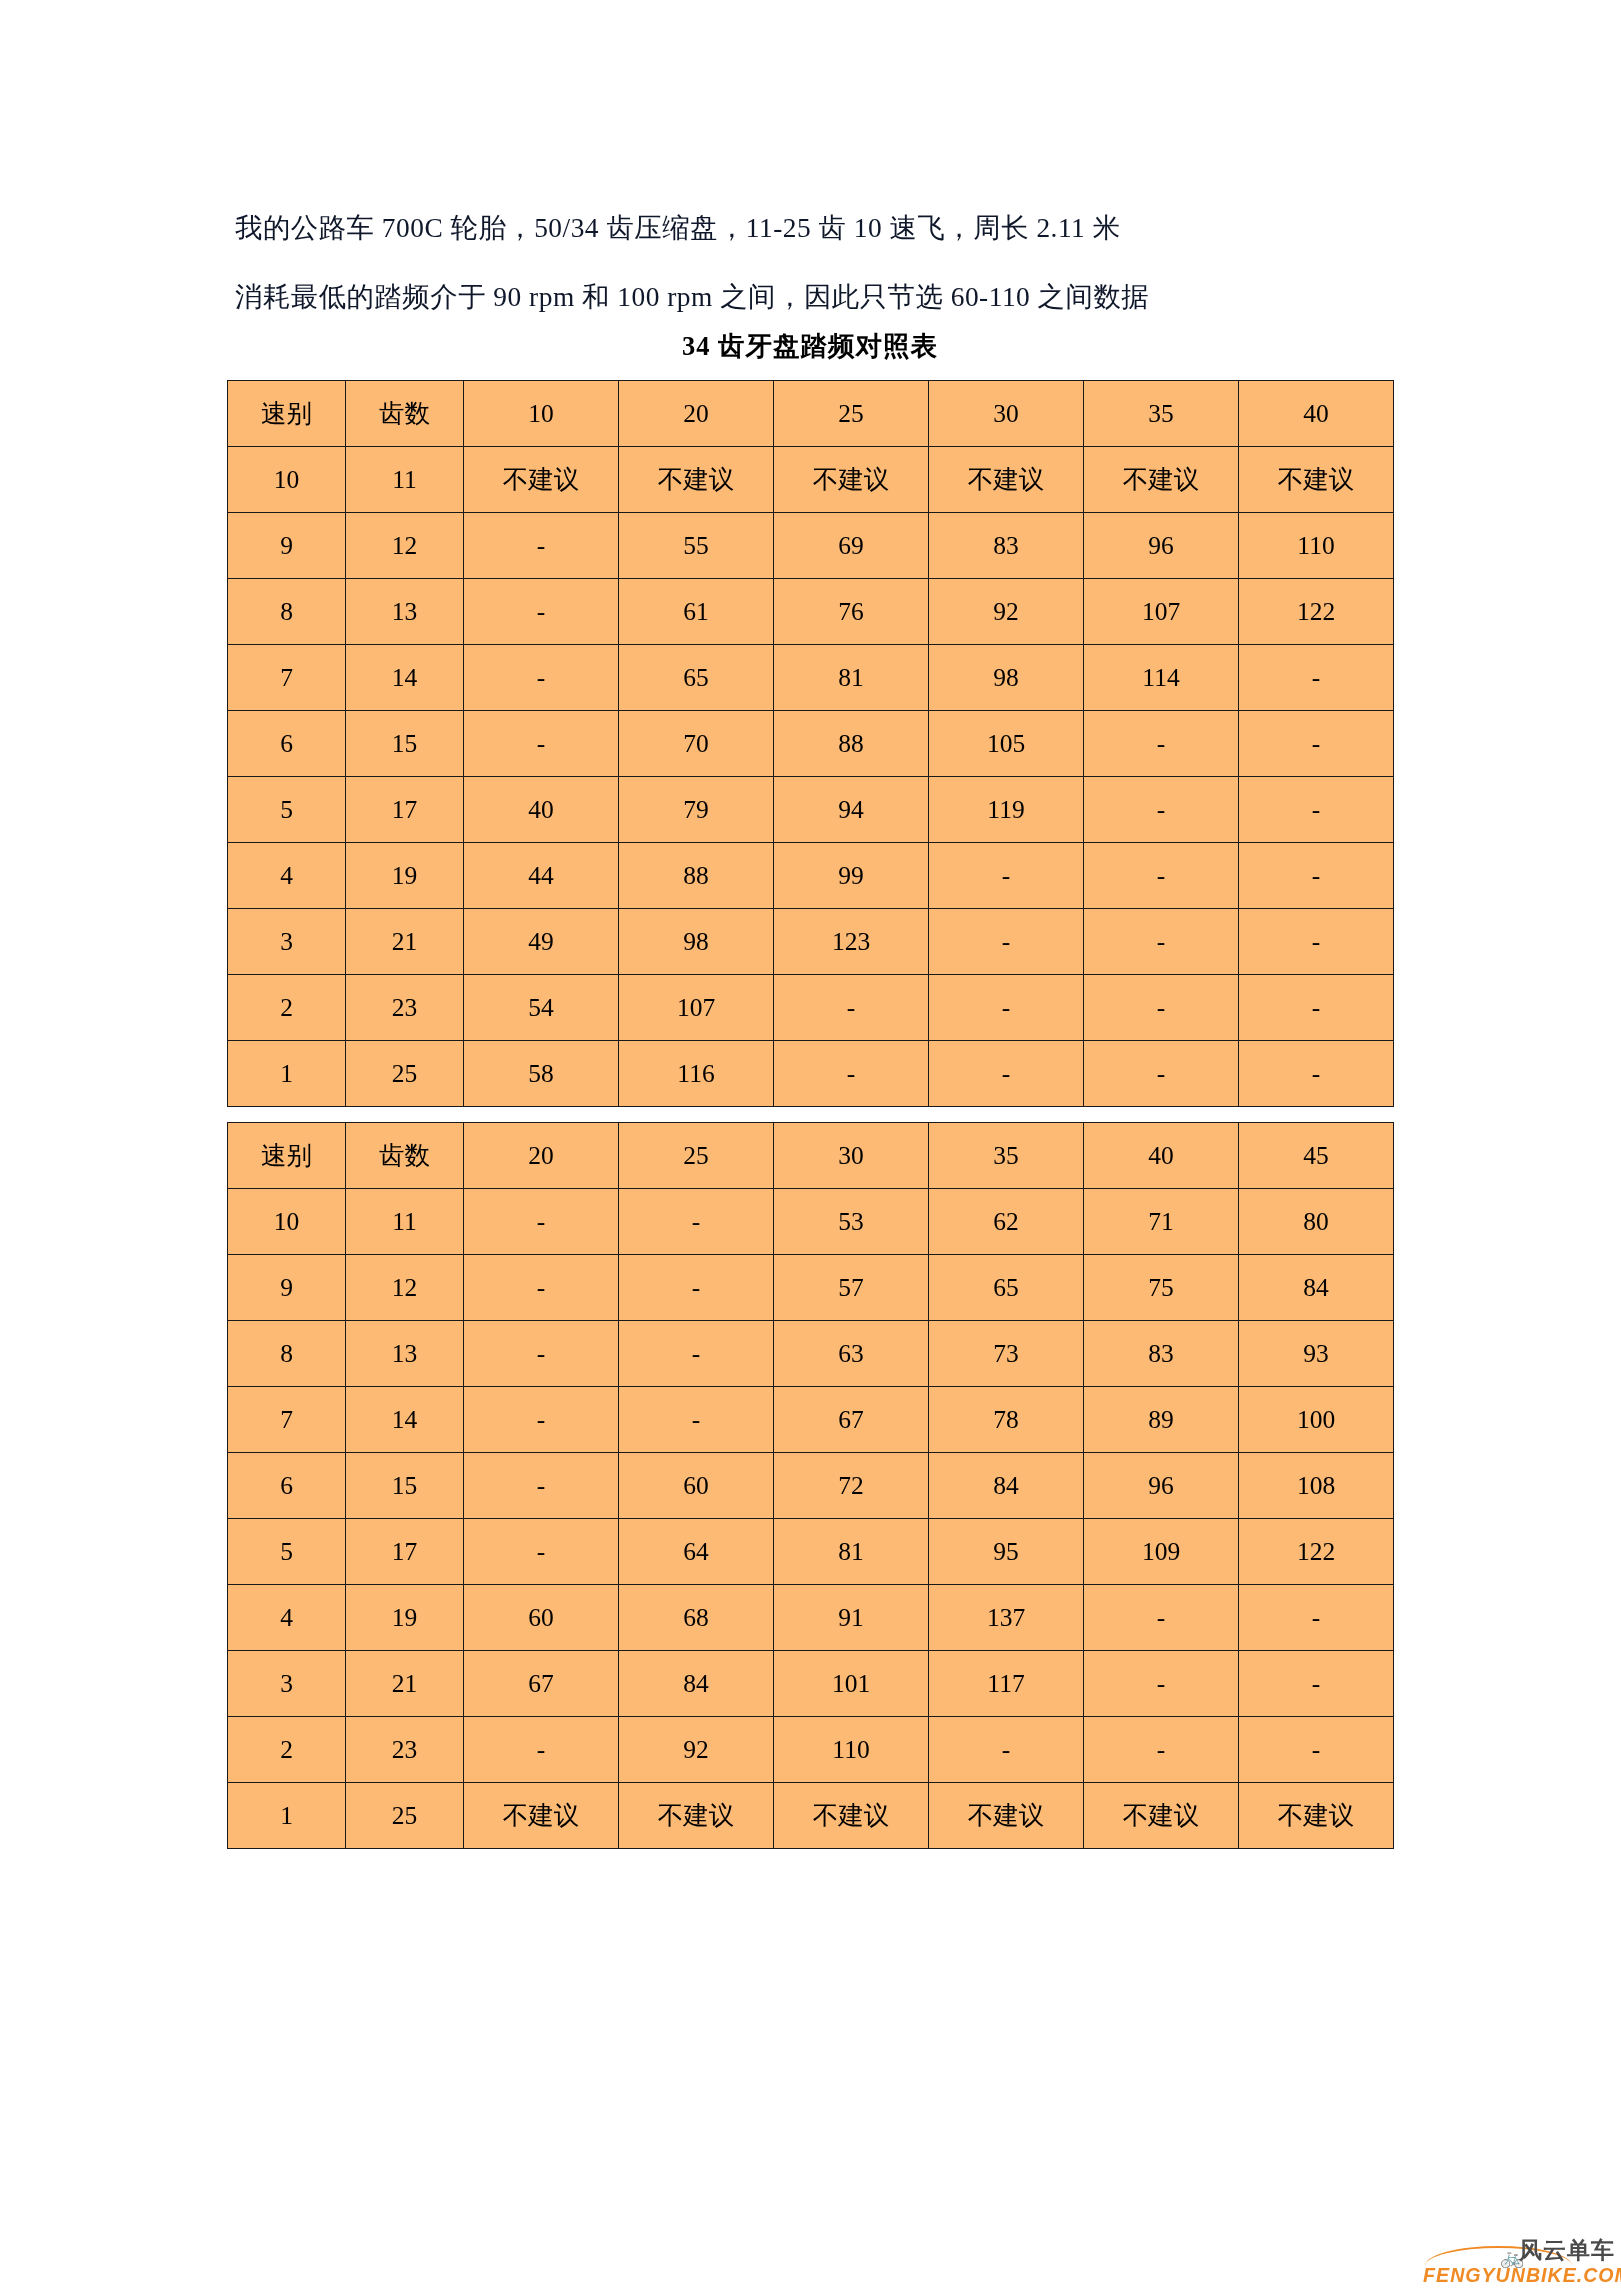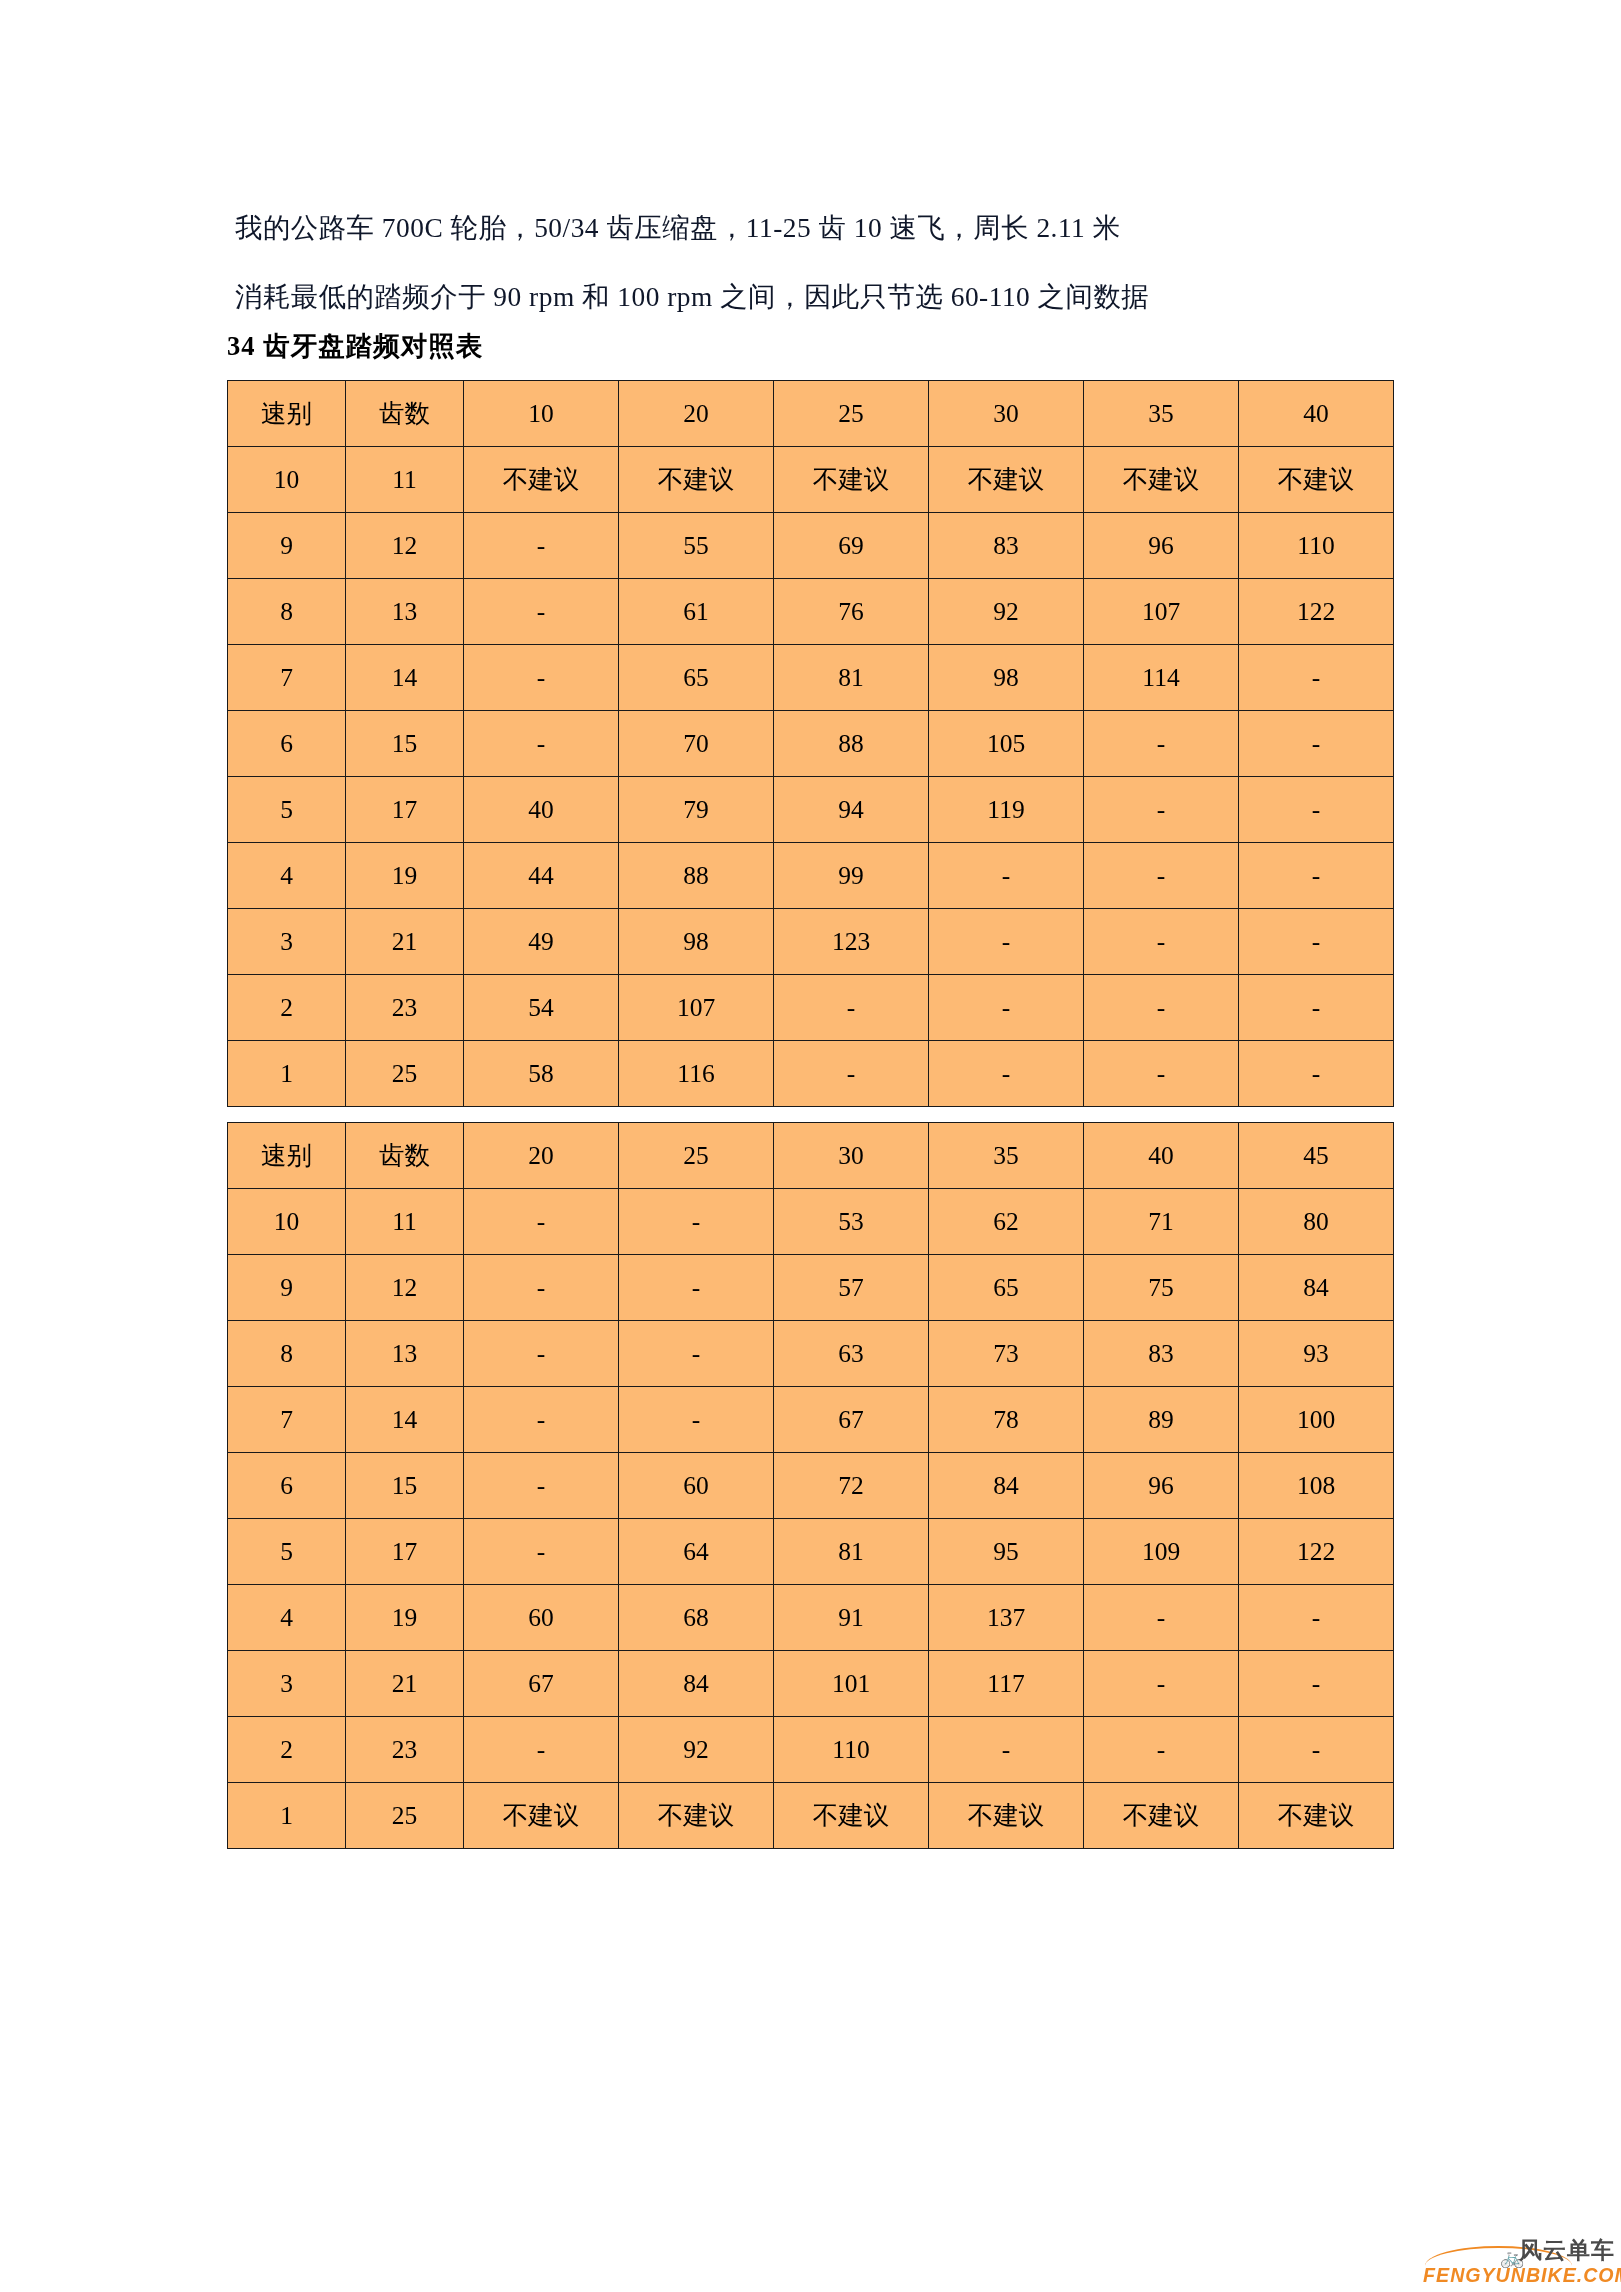--- a/index.html
+++ b/index.html
@@ -42,21 +42,21 @@
   
   .table-block {
     position: absolute;
     left: 227px;
     width: 1166px;
   }
   #block-34 { top: 323px; }
   #block-50 { top: 1122px; }
 
   .table-title {
-    text-align: left;
+    text-align: center;
     font-size: 26.5px;
     font-weight: bold;
     line-height: 47px;
     margin: 0 0 9.8px 0;
     letter-spacing: 1px;
   }
 
   table.cadence {
     border-collapse: collapse;
     width: 1166px;

